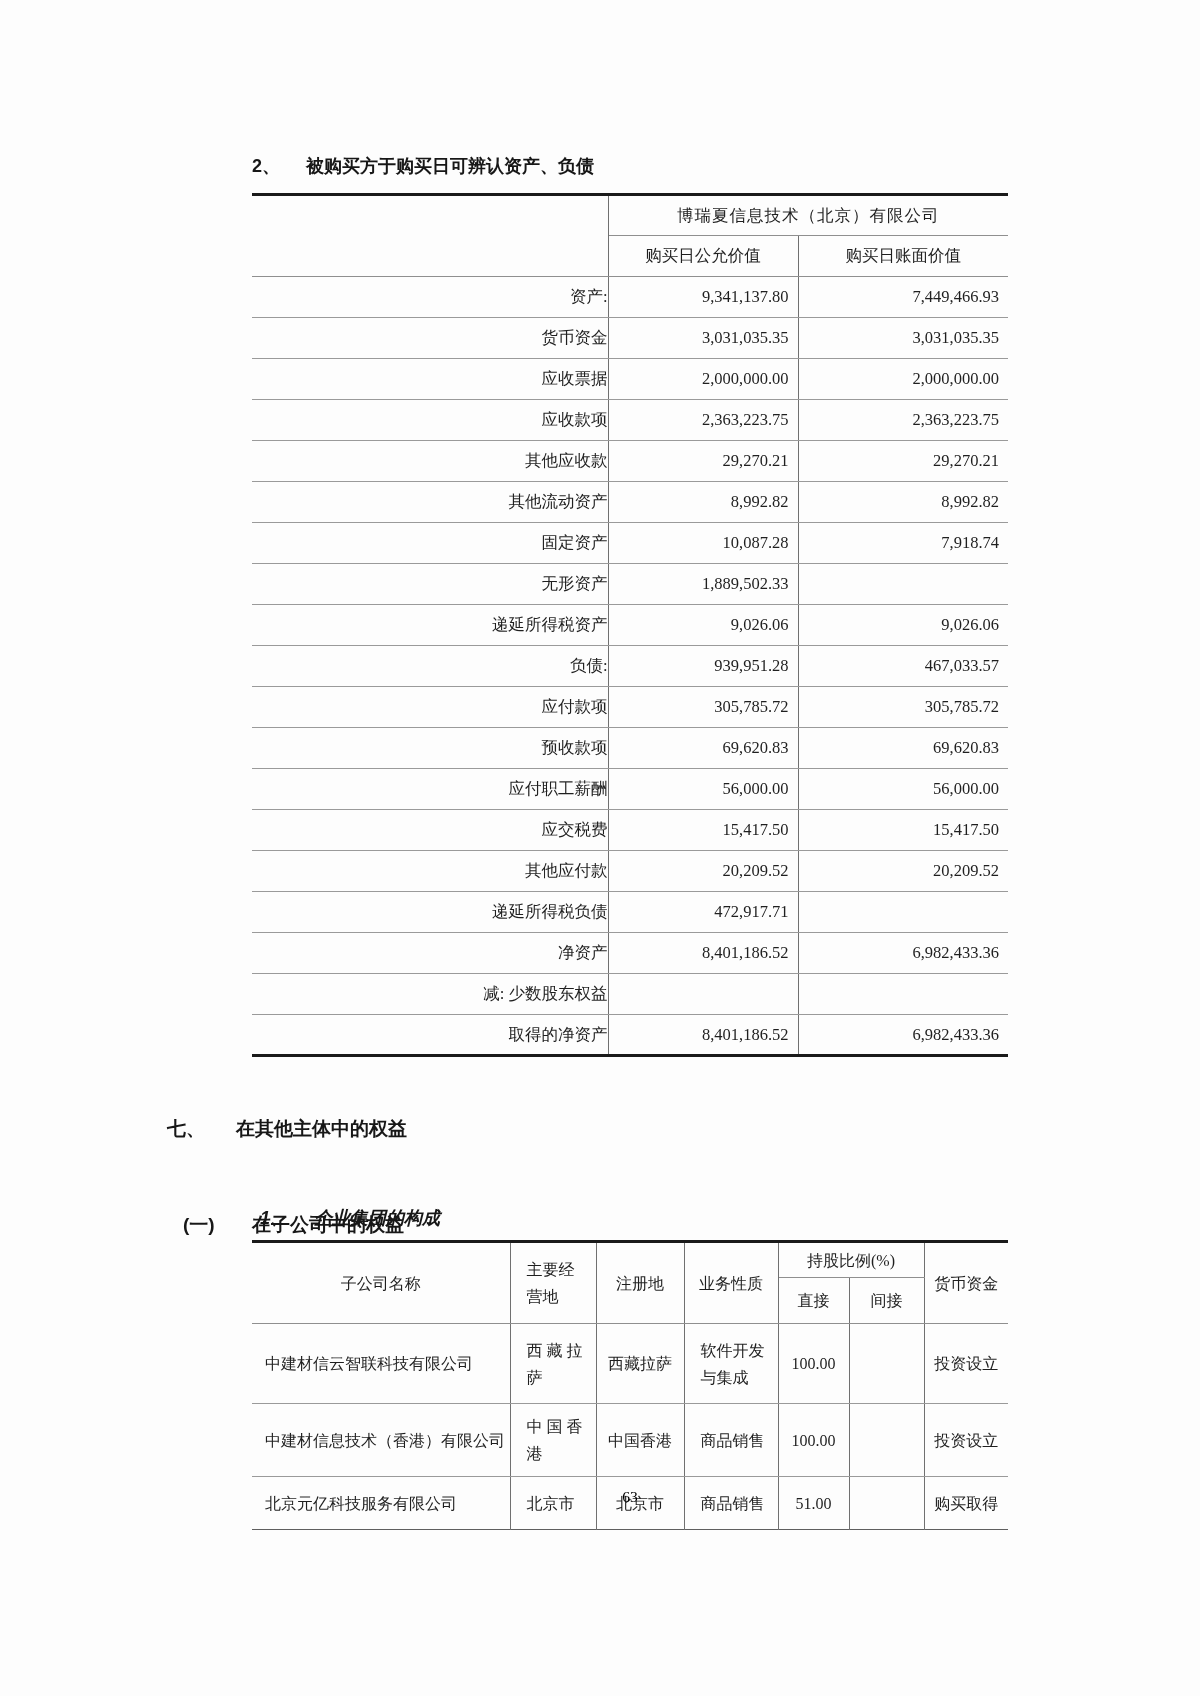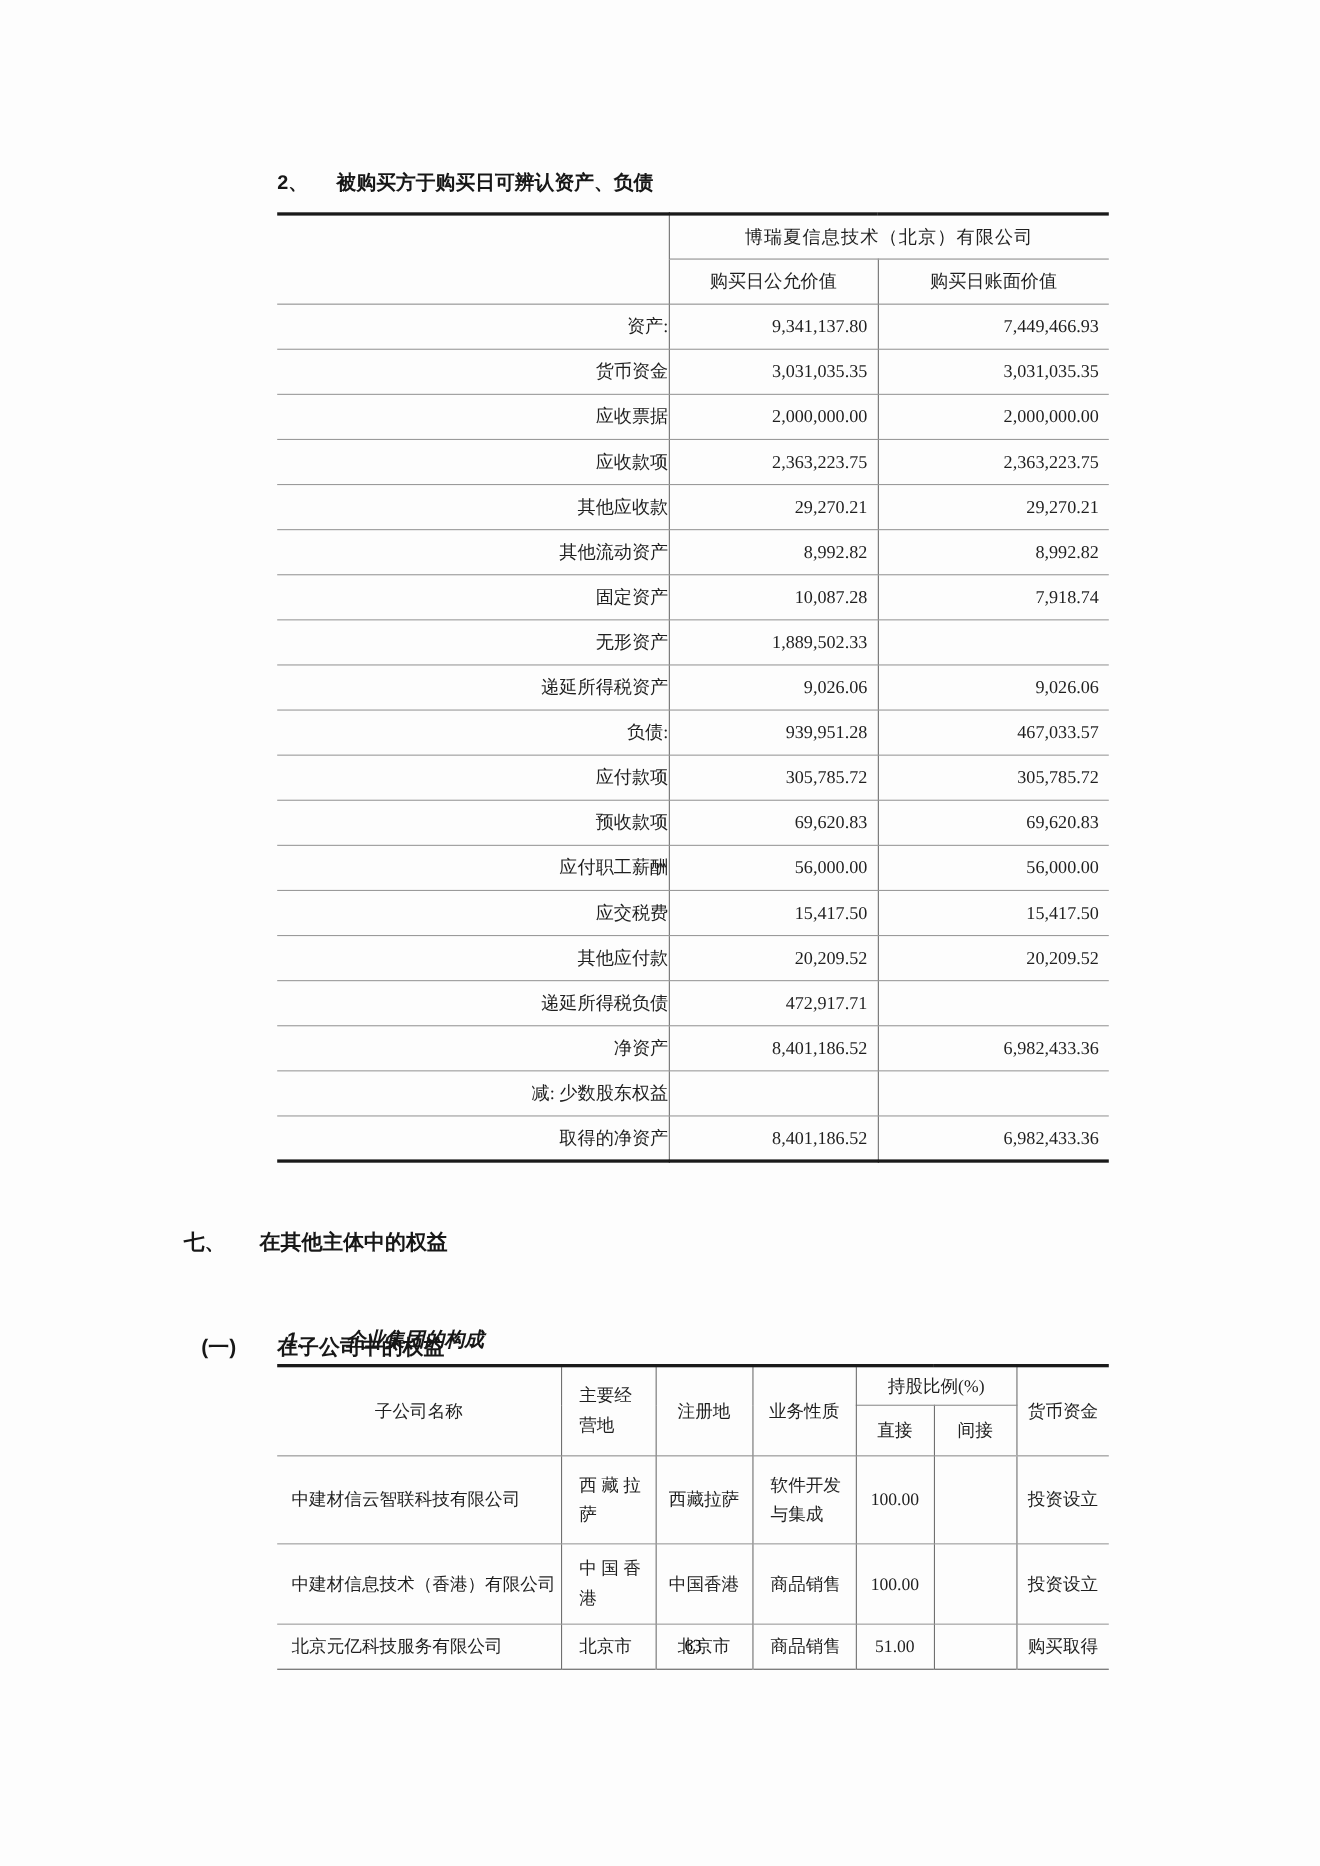--- a/index.html
+++ b/index.html
@@ -59,21 +59,21 @@
     vertical-align:middle;padding:0;text-align:center;
     border-right:1px solid #707070;border-bottom:1px solid #9a9a9a;
   }
   .t2 td:last-child{border-right:none;}
   .t2 td.rs{border-right:1px solid #707070;}
   .t2 thead tr:first-child{height:36px;}
   .t2 thead tr:last-child{height:46px;}
   .t2 thead td{border-bottom:1px solid #8f8f8f;}
   .t2 tbody tr:nth-child(1){height:80px;}
   .t2 tbody tr:nth-child(2){height:73px;}
-  .t2 tbody tr:nth-child(3){height:41px;}
+  .t2 tbody tr:nth-child(3){height:53px;}
   .t2 tbody tr:last-child td{border-bottom:none;}
   .pre{white-space:pre-line;}
   .tl{text-align:left !important;padding-left:16px !important;}
   .name-cell{text-align:left !important;padding-left:13px !important;}
 
   
   .pageno{
     position:absolute;top:1488px;left:252px;width:756px;
     text-align:center;font-size:15.5px;color:#000000;
   }

